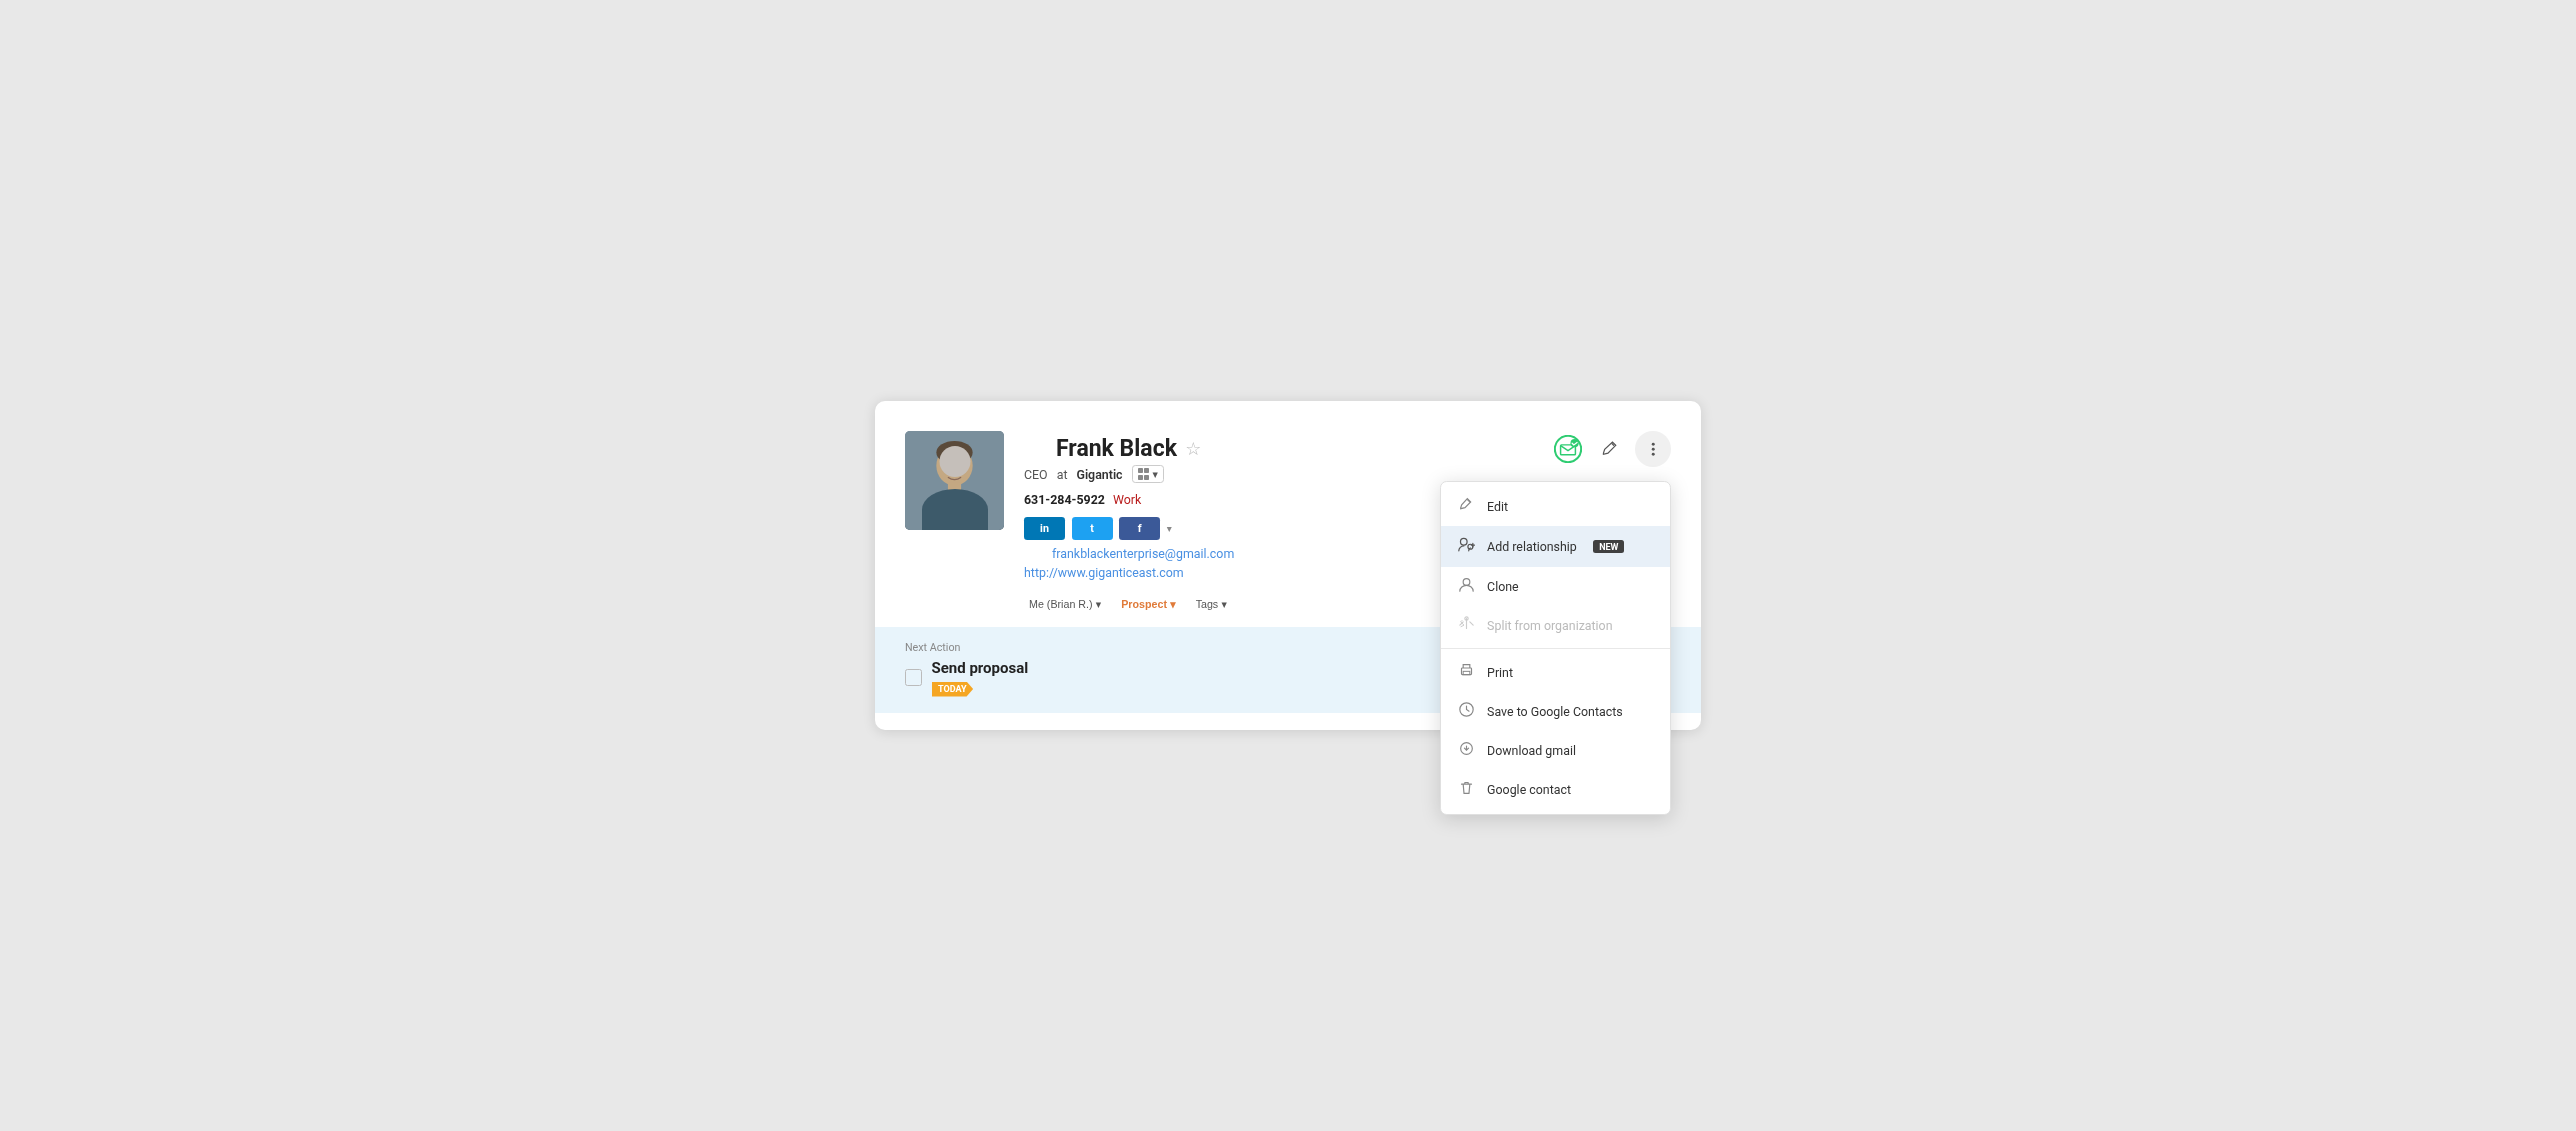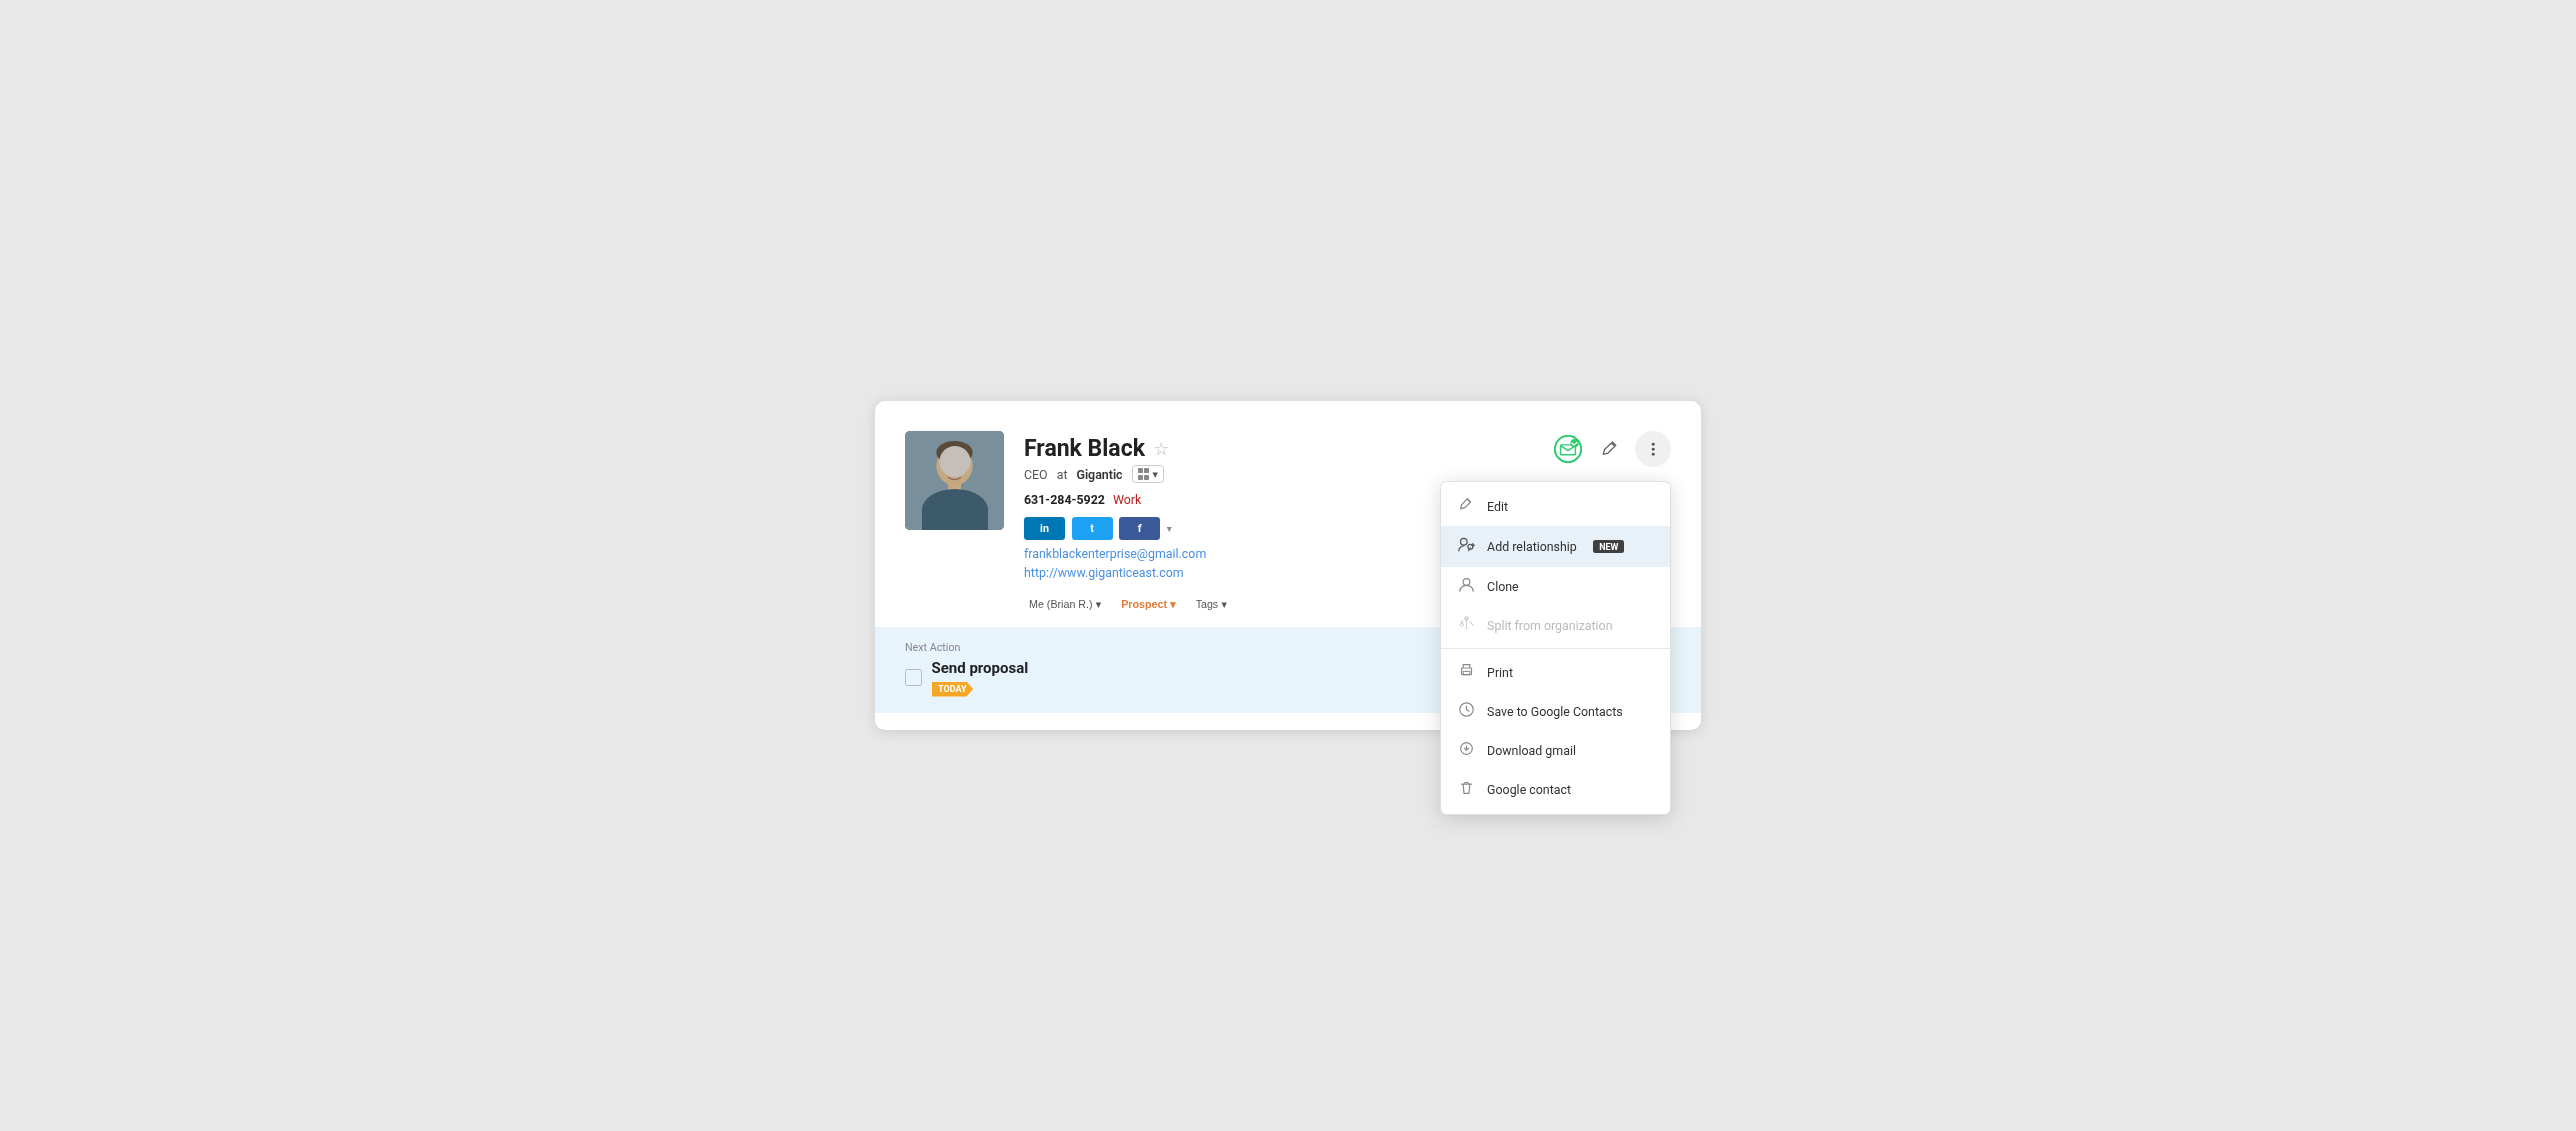--- a/index.html
+++ b/index.html
@@ -68,20 +68,21 @@
     }
     .contact-info {
       flex: 1;
       padding-top: 3.3px;
     }
     .name-row {
       display: flex;
       align-items: center;
       gap: 8.3px;
       margin-bottom: 3.3px;
+      margin-left: 32px;
     }
     .contact-name {
       font-size: 23px;
       font-weight: 700;
       color: #222;
     }
     .star-icon {
       color: #bbb;
       font-size: 18px;
       cursor: pointer;
@@ -160,20 +161,21 @@
       cursor: pointer;
     }
     .email-row {
       margin-bottom: 3.3px;
     }
     .email-link {
       color: #4a90e2;
       font-size: 12.4px;
       text-decoration: none;
       cursor: pointer;
+      margin-left: 28px;
     }
     .website-link {
       color: #4a90e2;
       font-size: 12.4px;
       text-decoration: none;
       cursor: pointer;
     }
     .tags-row {
       display: flex;
       align-items: center;

